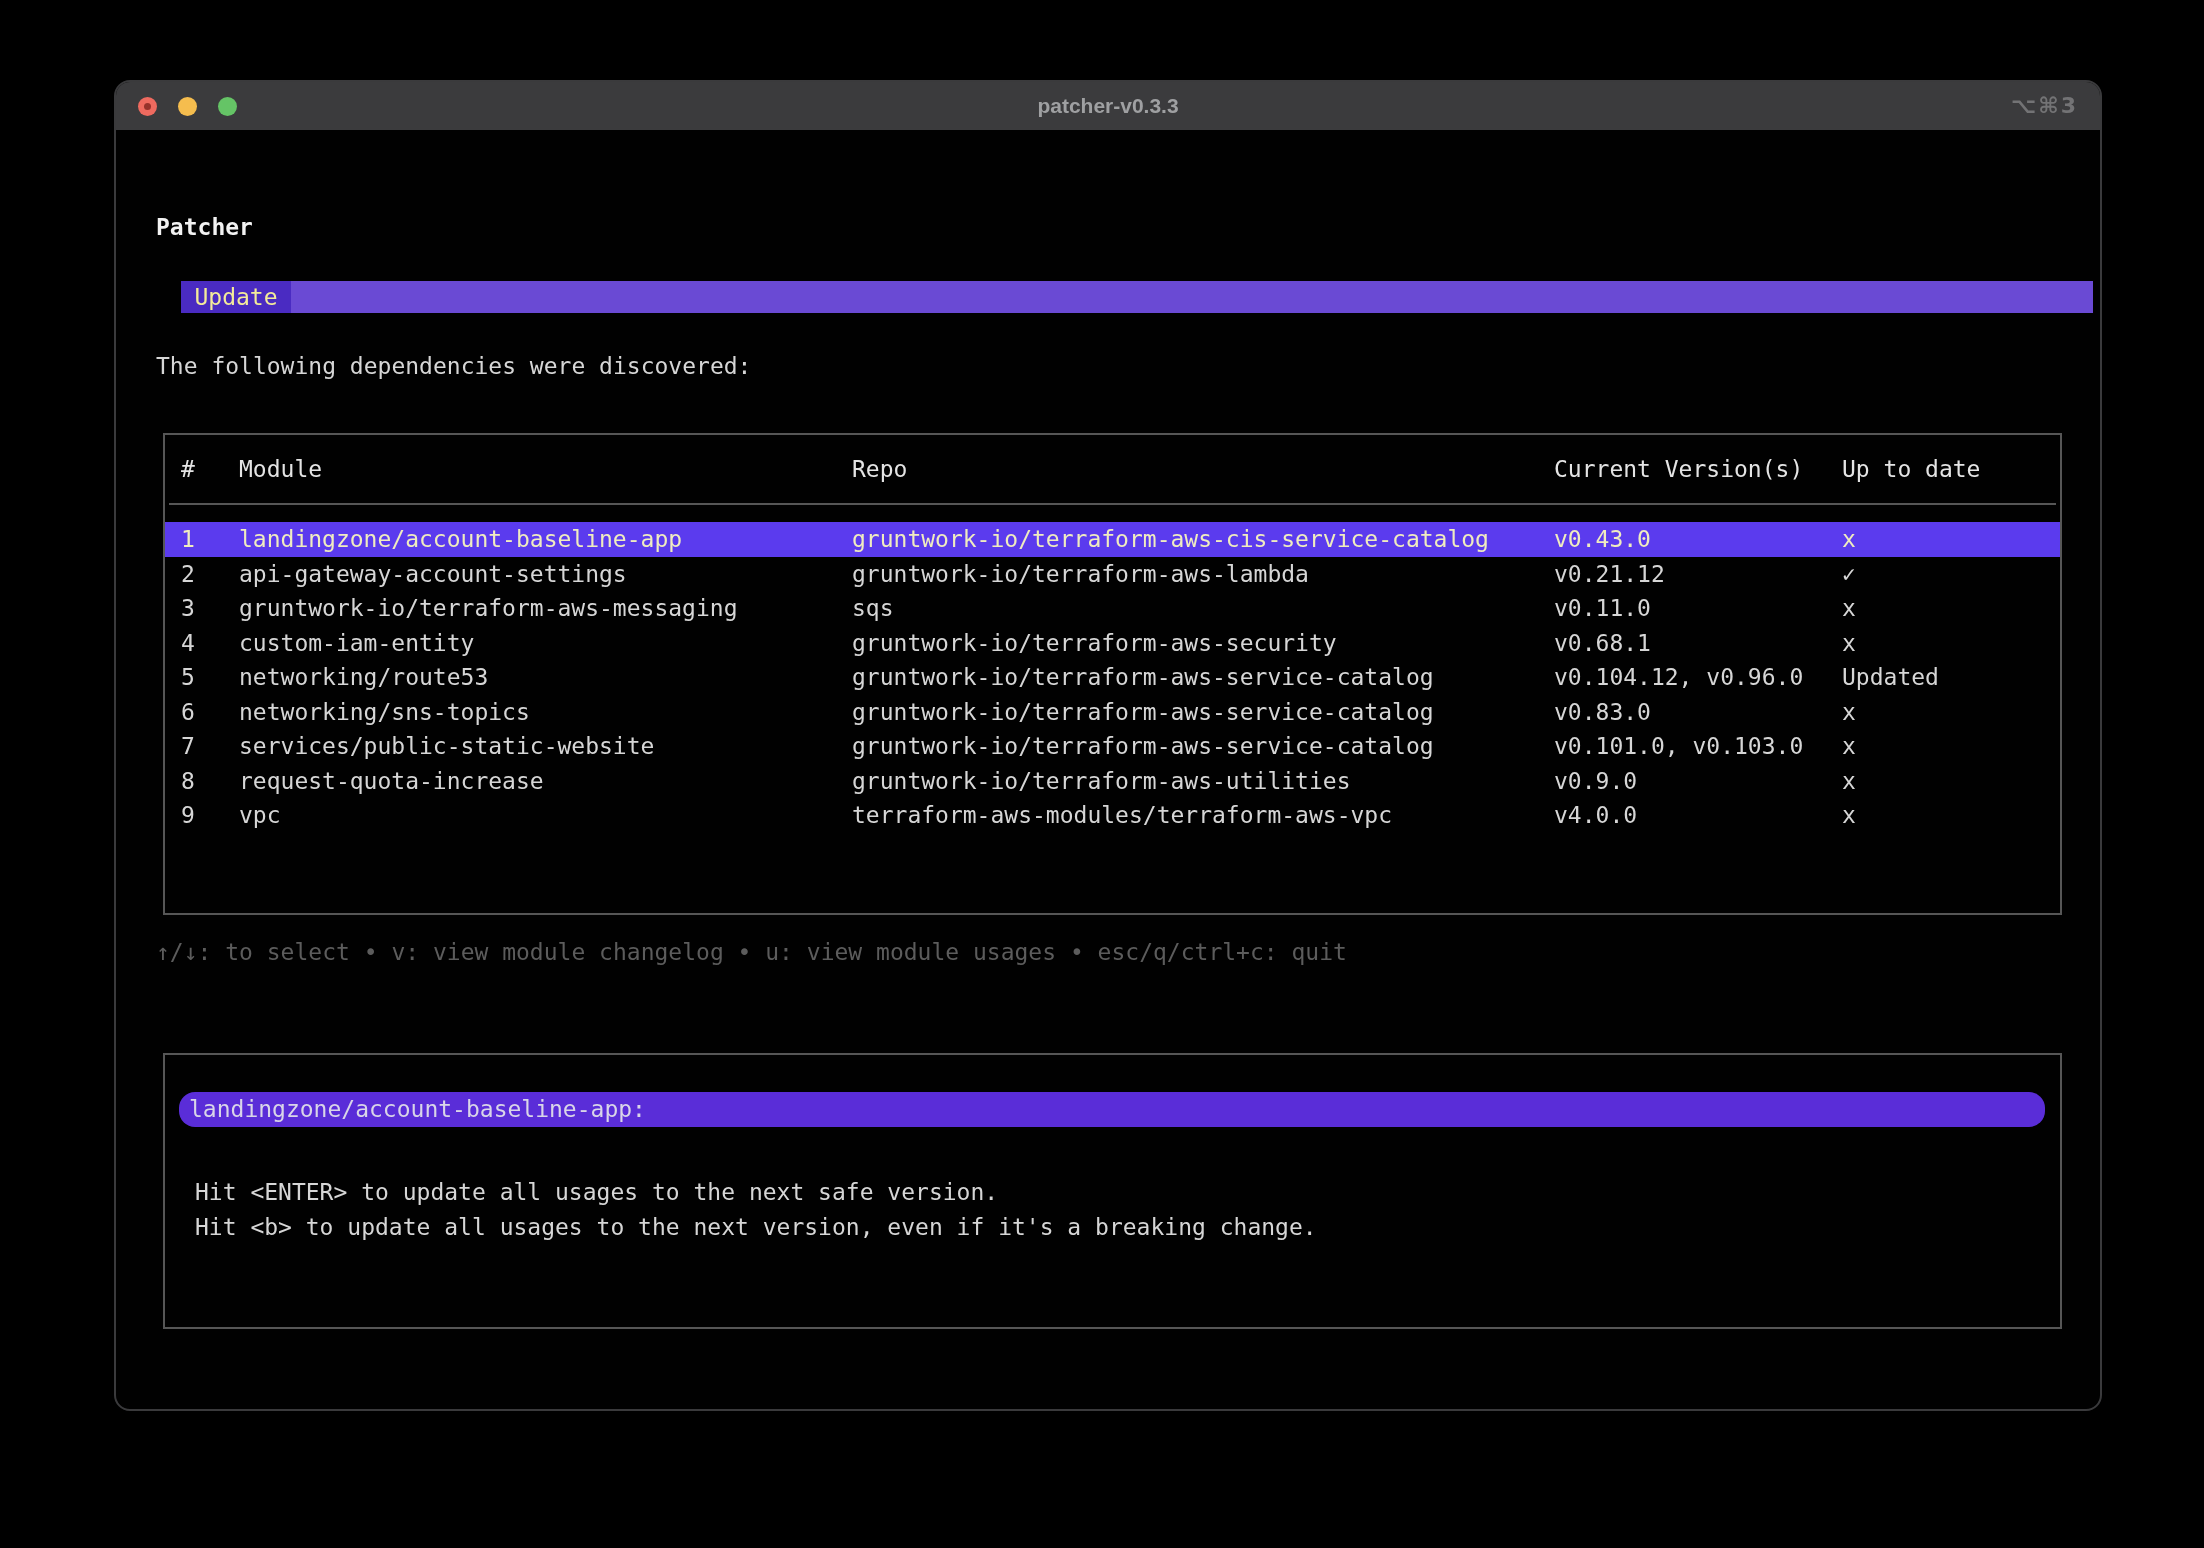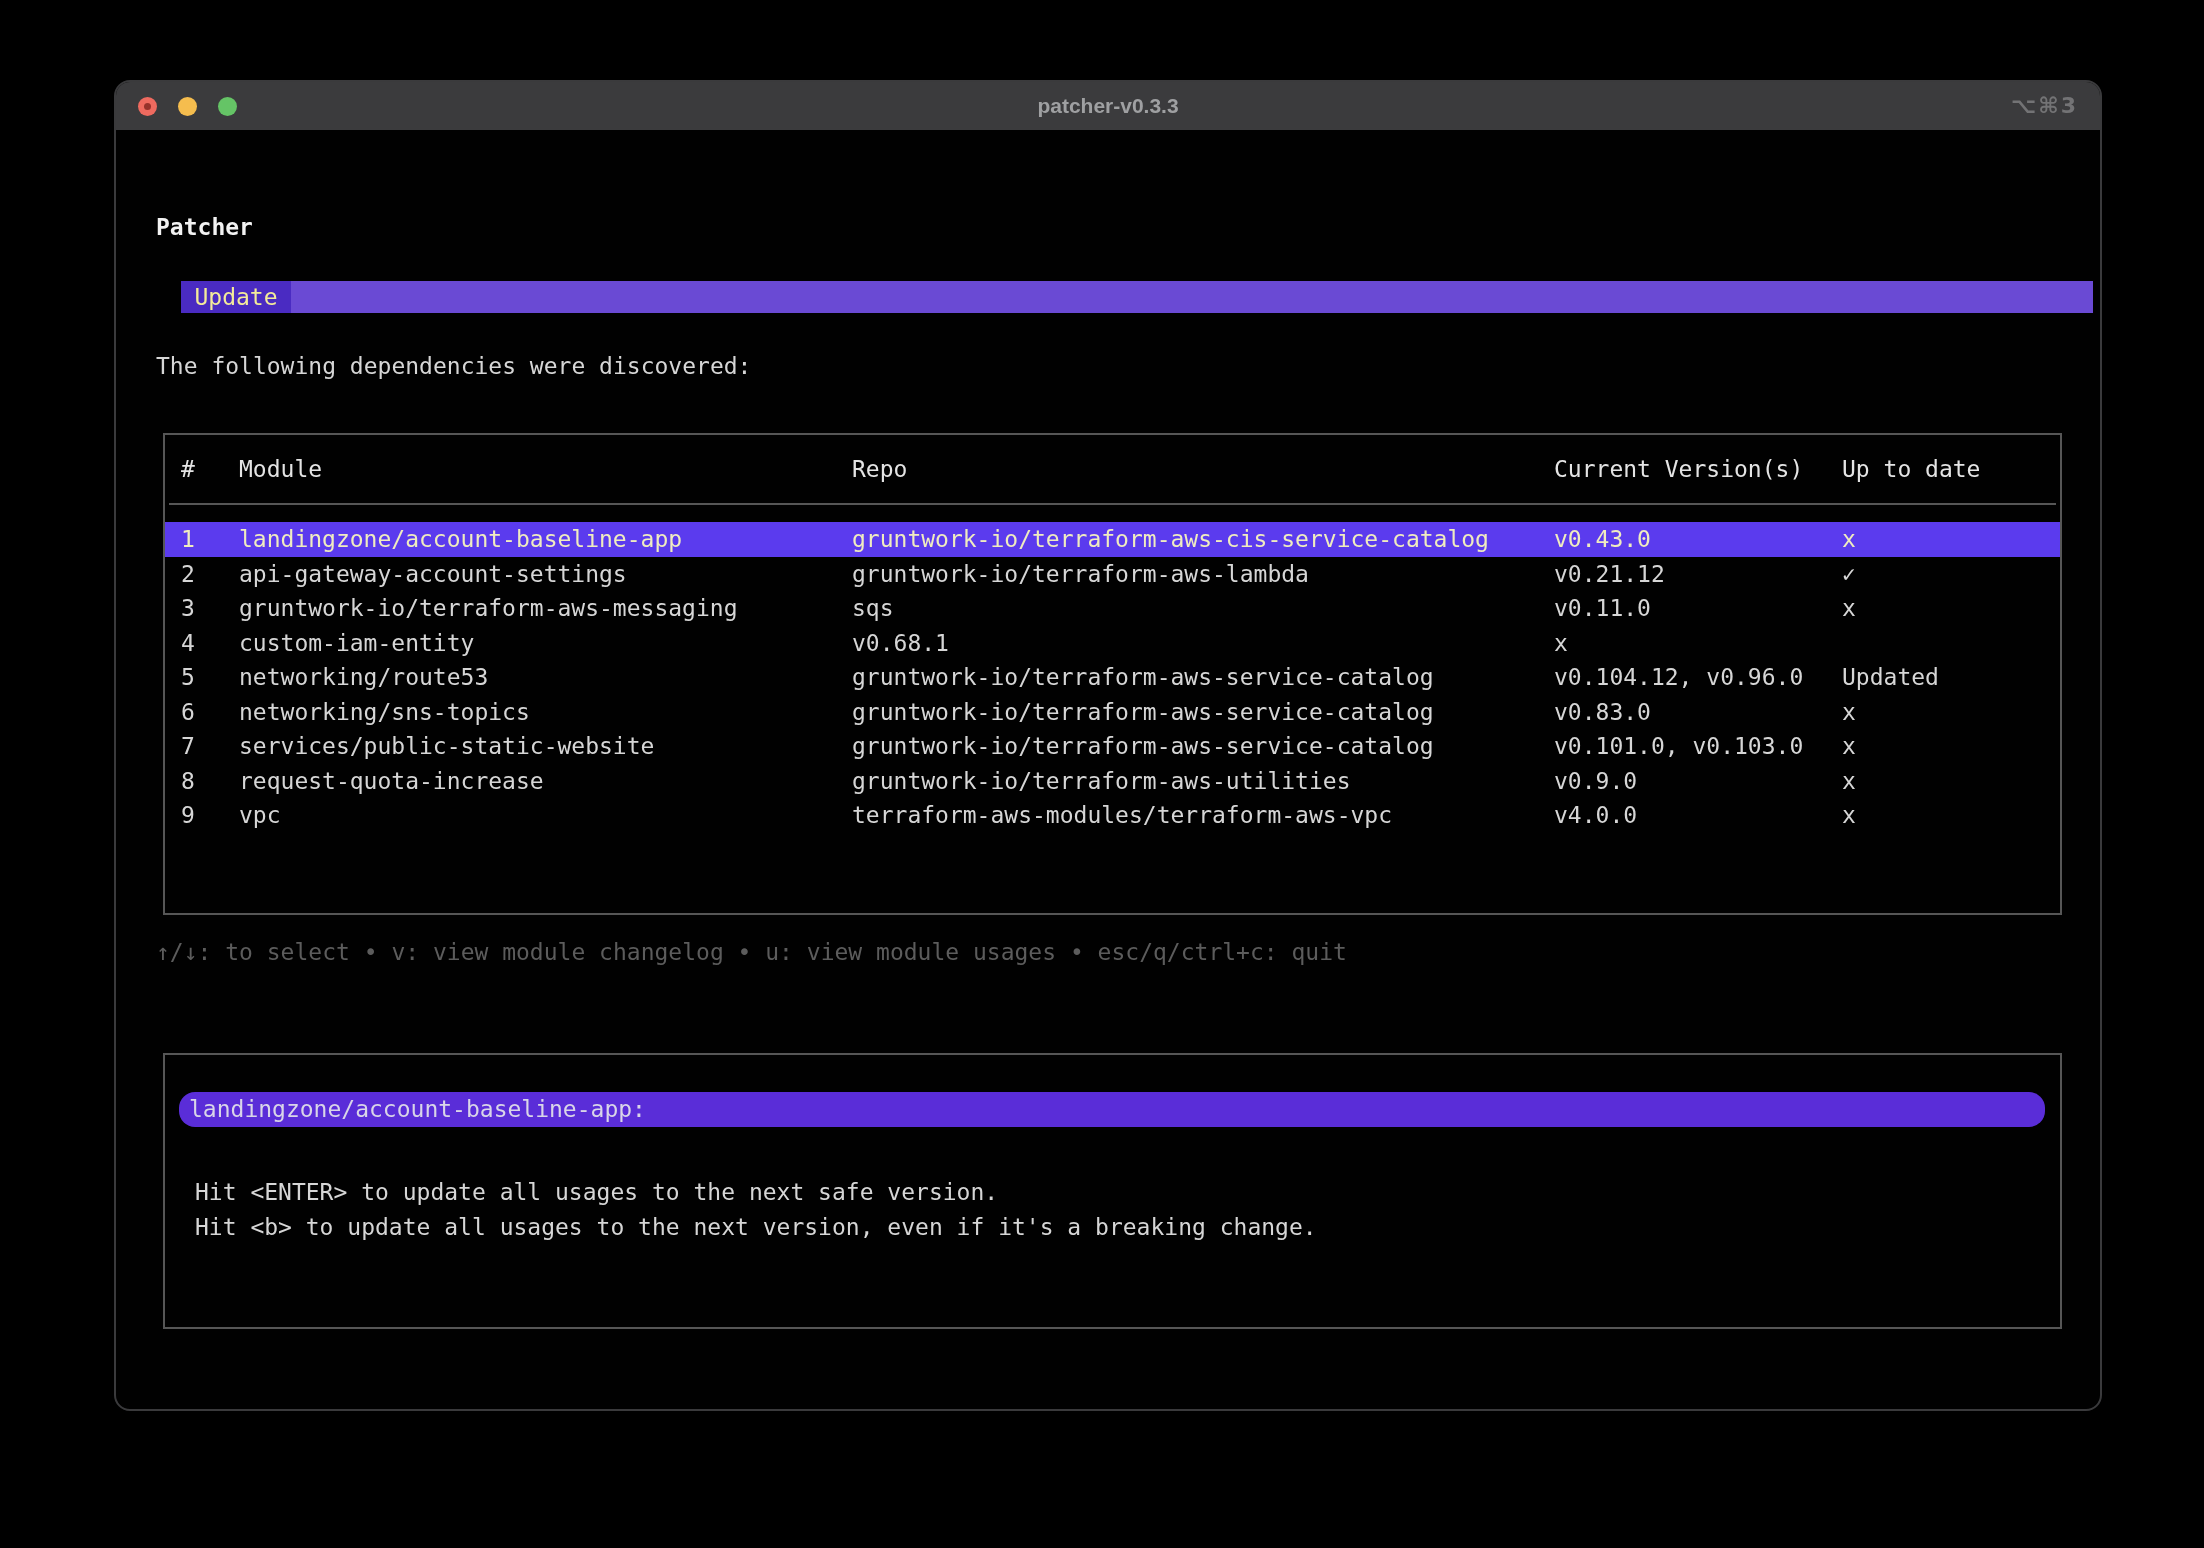--- a/index.html
+++ b/index.html
@@ -156,20 +156,21 @@
     <span>3</span>
     <span>gruntwork-io/terraform-aws-messaging</span>
     <span>sqs</span>
     <span>v0.11.0</span>
     <span>x</span>
   </div>
 
   <div class="row grid-row">
     <span>4</span>
     <span>custom-iam-entity</span>
+    <span>gruntwork-io/terraform-aws-security</span>
     <span>v0.68.1</span>
     <span>x</span>
   </div>
 
   <div class="row grid-row">
     <span>5</span>
     <span>networking/route53</span>
     <span>gruntwork-io/terraform-aws-service-catalog</span>
     <span>v0.104.12, v0.96.0</span>
     <span>Updated</span>

